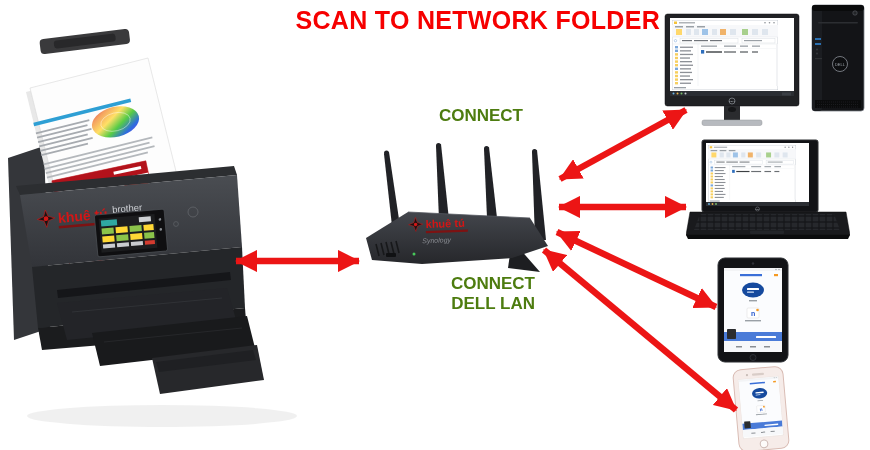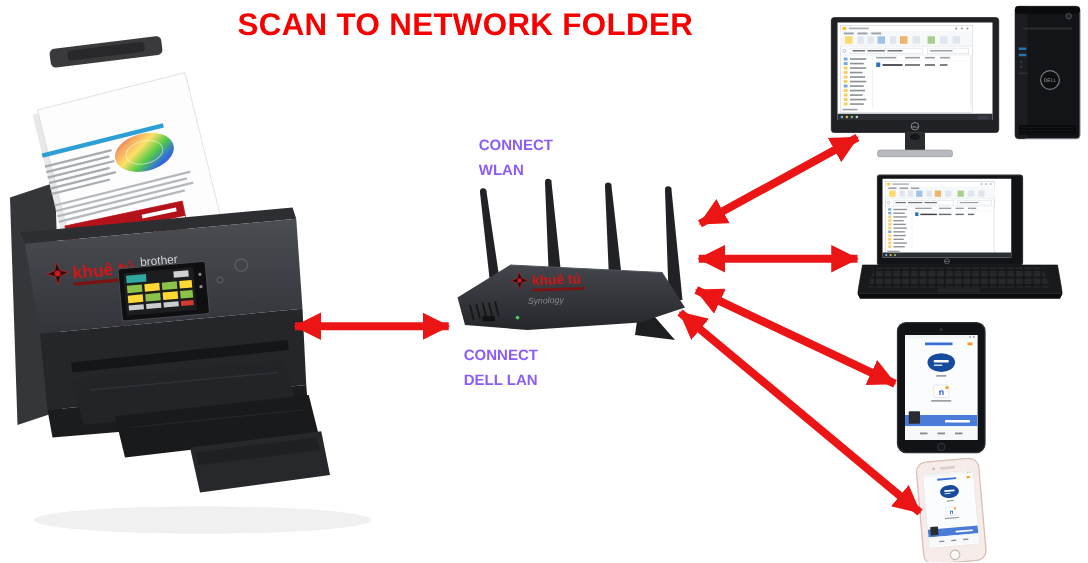--- a/index.html
+++ b/index.html
@@ -1,26 +1,26 @@
 <!DOCTYPE html>
 <html><head>
 <meta charset="utf-8">
 <style>
   html,body{margin:0;padding:0;background:#fff;}
   .canvas{
     position:relative;width:870px;height:450px;background:#ffffff;overflow:hidden;
     font-family:"Liberation Sans",sans-serif;
   }
   .title{
-    position:absolute;left:190px;top:6px;width:470px;text-align:left;
+    position:absolute;left:190px;top:6px;width:470px;text-align:right;
     font-size:25px;font-weight:bold;color:#f60000;letter-spacing:.3px;white-space:nowrap;
   }
   .conn-label{
-    position:absolute;text-align:left;color:#8b5cf6;font-weight:bold;
-    font-size:12px;line-height:20px;z-index:20;
+    position:absolute;text-align:right;color:#4d7c0f;font-weight:bold;
+    font-size:17px;line-height:20px;z-index:20;
   }
   .conn-label span{display:block;}
   #wlan-label{left:383px;top:106px;width:140px;}
   #wired-label{left:371px;top:274px;width:164px;}
   svg.device{position:absolute;z-index:10;}
   #arrows{position:absolute;left:0;top:0;z-index:30;pointer-events:none;}
   #shared-defs{position:absolute;width:0;height:0;}
 </style>
 </head>
 <body>
@@ -159,21 +159,20 @@
             <rect x="40" y="78" width="6" height="1.5" fill="#8a8e93"></rect>
         </g>
       </symbol>
     </defs>
   </svg>
 
   <div class="title">SCAN TO NETWORK FOLDER</div>
 
   <div class="conn-label" id="wlan-label">
     <span>CONNECT</span>
-    <span>WLAN</span>
   </div>
   <div class="conn-label" id="wired-label">
     <span>CONNECT</span>
     <span>DELL LAN</span>
   </div>
 
   <svg class="device" style="left:2px;top:28px" width="300" height="420" viewBox="0 0 300 420">
     <ellipse cx="160" cy="388" rx="135" ry="11" fill="#000000" opacity="0.06"></ellipse>
 
     <polygon points="6,130 42,118 48,300 12,312" fill="#34363a"></polygon>

